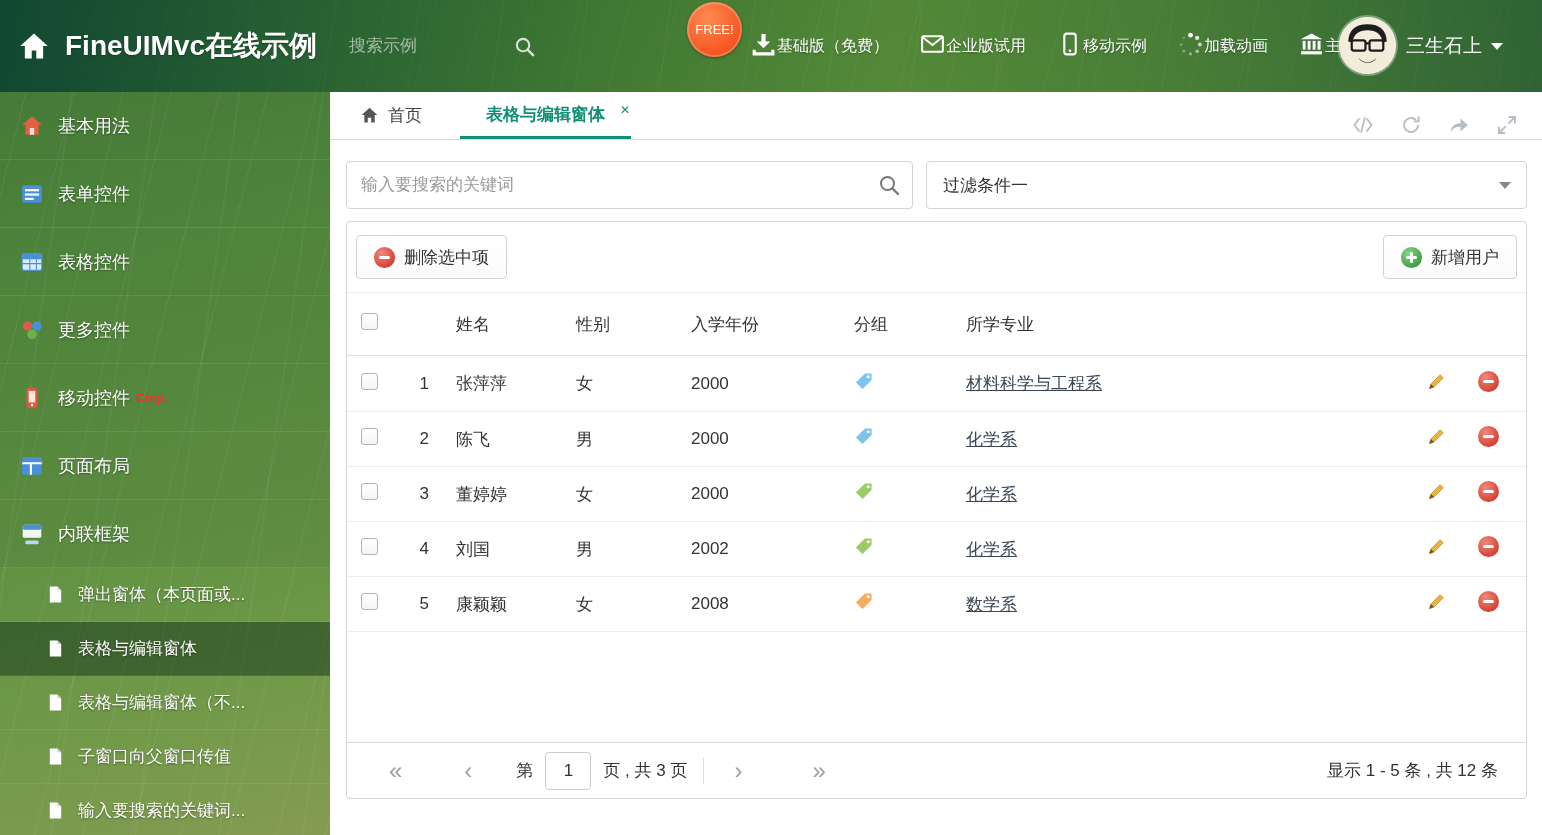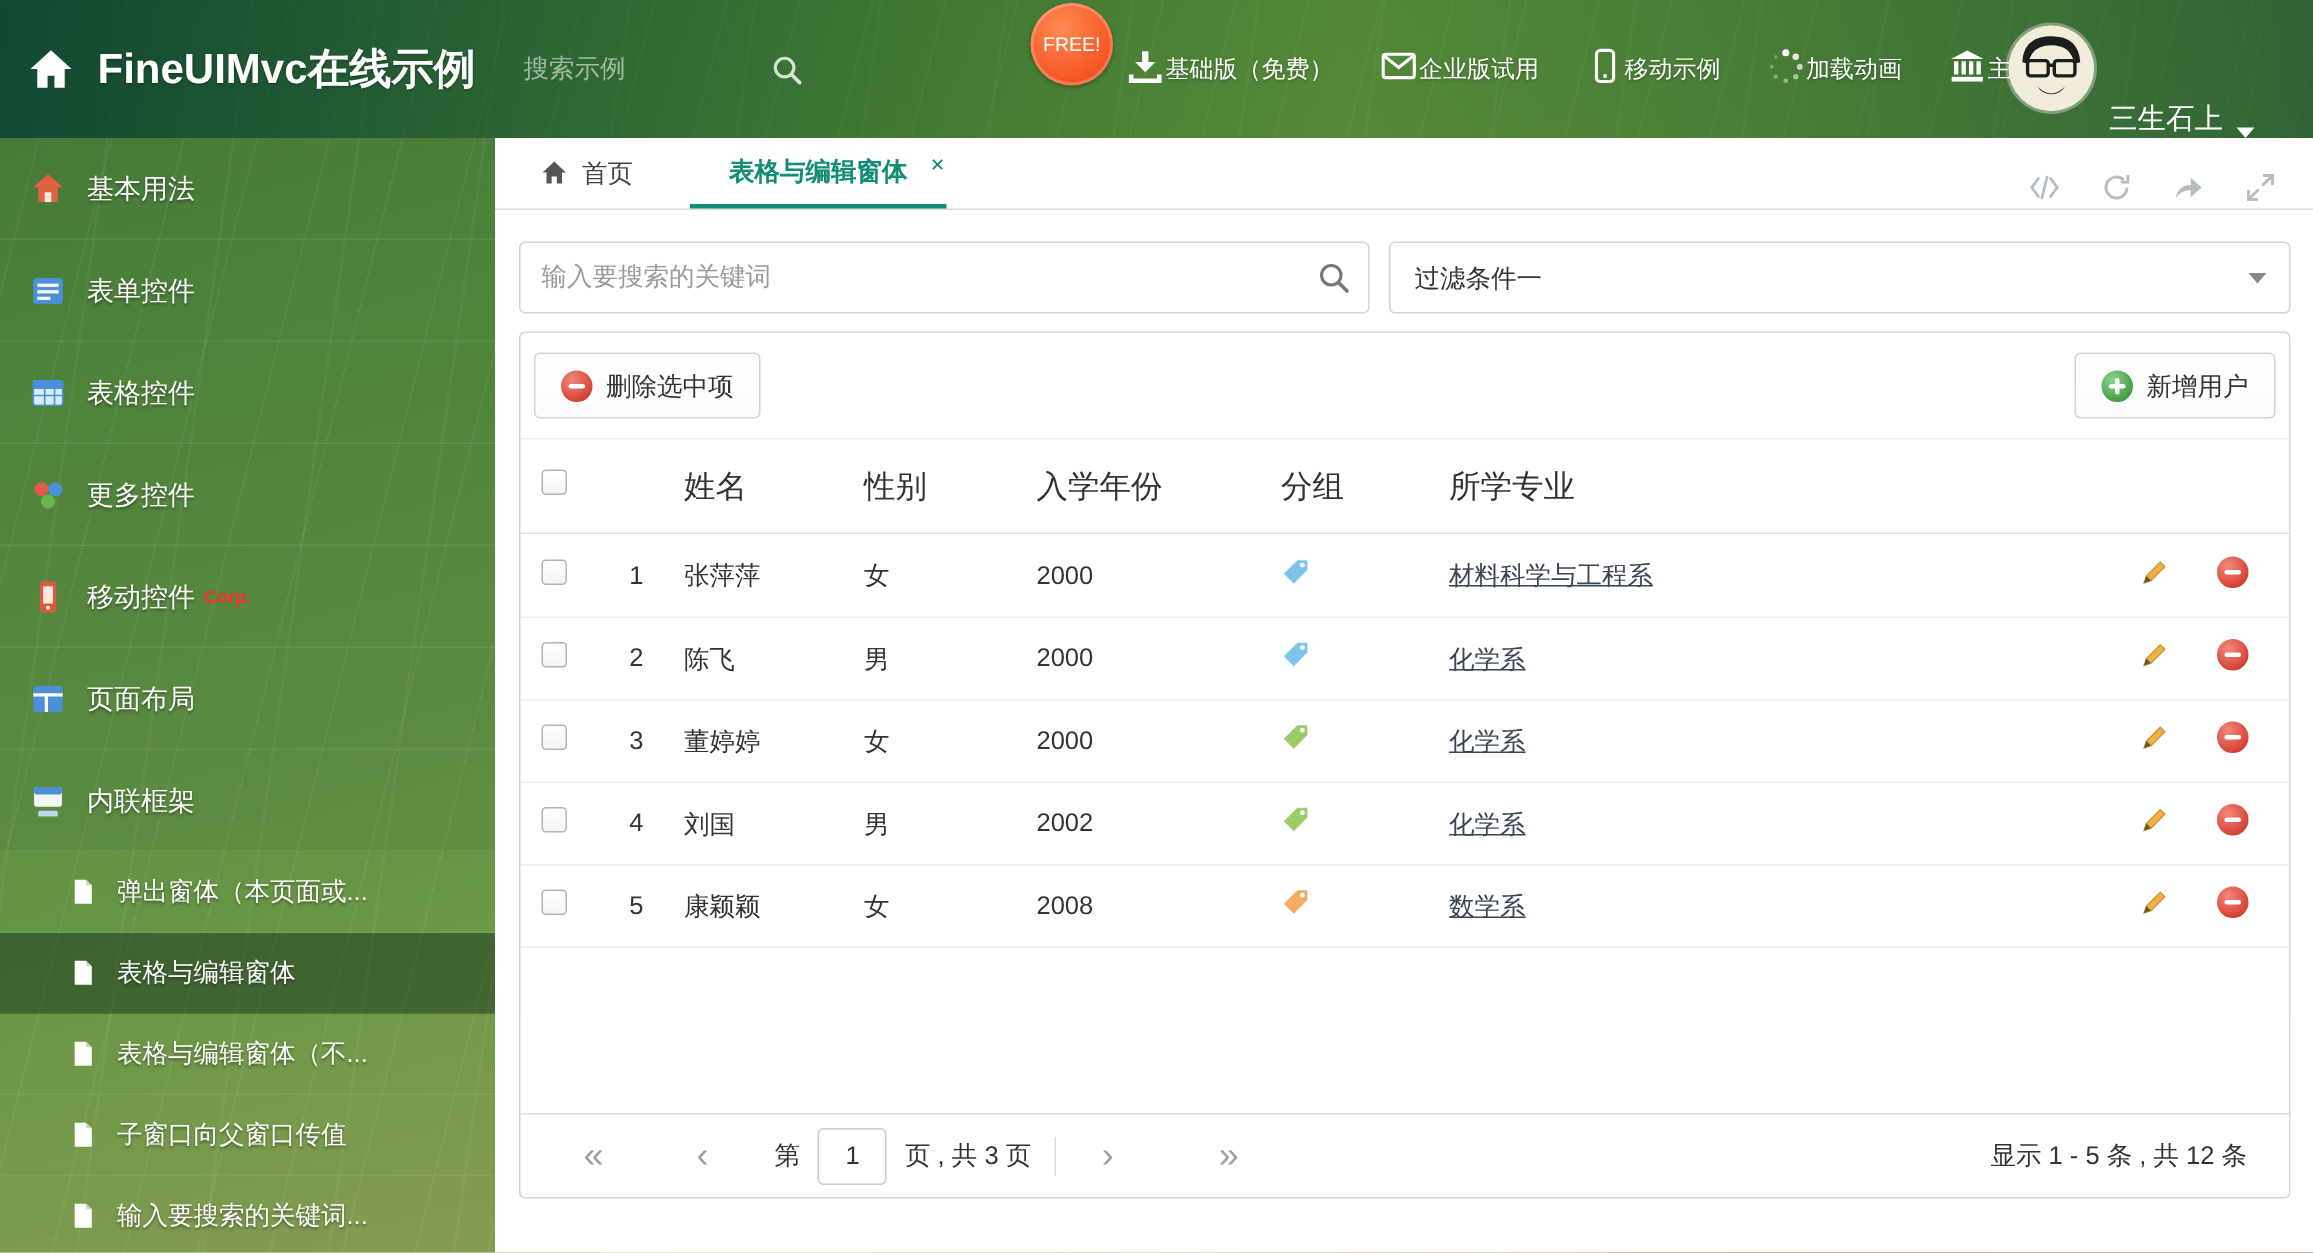--- a/index.html
+++ b/index.html
@@ -36,21 +36,21 @@
     box-shadow:0 1px 3px rgba(0,0,0,.35), inset 0 0 0 2px rgba(255,255,255,.22);
   }
   .h-nav { position:absolute; left:735px; top:0; height:92px; display:flex; align-items:center; }
   .h-nav-item { display:flex; align-items:center; padding:0 15px; cursor:pointer; }
   .h-nav-item .ic { height:30px; display:flex; align-items:flex-end; margin-bottom:6px; }
   .h-nav-item .lbl { font-size:16px; white-space:nowrap; text-shadow:0 1px 2px rgba(0,0,0,.3); }
   .avatar {
     position:absolute; left:1339px; top:17px; width:57px; height:57px; border-radius:50%;
     overflow:hidden; background:#efe9d6; box-shadow:0 0 0 2px rgba(255,255,255,.35);
   }
-  .h-user { position:absolute; left:1406px; top:0; height:92px; display:flex; align-items:flex-end; gap:9px; font-size:19px; cursor:pointer; }
+  .h-user { position:absolute; left:1406px; top:0; height:92px; display:flex; align-items:center; gap:9px; font-size:19px; cursor:pointer; }
   .caret-down-w { width:0; height:0; border-left:6px solid transparent; border-right:6px solid transparent; border-top:7px solid #fff; }
 
   
   .sidebar { position:absolute; top:92px; left:0; width:400px; bottom:2px; color:#fff; }
   .s-item {
     height:68px; display:flex; align-items:center; padding-left:20px; position:relative;
     background:rgba(25,60,32,0.24); border-bottom:1px solid rgba(255,255,255,0.09);
     font-size:18px; cursor:pointer; text-shadow:0 1px 2px rgba(0,0,0,.4);
   }
   .s-item .sic { width:24px; height:24px; margin-right:14px; flex:none; }
@@ -104,21 +104,21 @@
   .ico-add { background:radial-gradient(circle at 36% 30%, #8bd488, #3c9a3f 78%); }
   .ico-del::after { content:""; position:absolute; left:5px; top:9px; width:11px; height:3px; background:#fff; border-radius:1.5px; }
   .ico-add::after { content:""; position:absolute; left:5px; top:9px; width:11px; height:3px; background:#fff; border-radius:1.5px; }
   .ico-add::before { content:""; position:absolute; left:9px; top:5px; width:3px; height:11px; background:#fff; border-radius:1.5px; }
 
   .grid-row {
     display:grid;
     grid-template-columns:54px 55px 120px 115px 155px 120px 1fr 52px 52px;
     align-items:center; padding-right:12px;
   }
-  .thead { height:64px; border-top:1px solid #ececec; border-bottom:1px solid #e0e0e0; font-size:21px; color:#333; }
+  .thead { height:64px; border-top:1px solid #ececec; border-bottom:1px solid #e0e0e0; font-size:17px; color:#333; }
   .trow { height:55px; border-top:1px solid #ededed; font-size:17px; color:#333; }
   .trow:first-child { border-top:none; }
   .tbody { border-bottom:1px solid #ededed; }
   .cell-check { padding-left:14px; }
   .checkbox {
     width:17px; height:17px; border:1px solid #aeb4ba; border-radius:3px;
     background:linear-gradient(#fff,#f4f4f4); display:inline-block; cursor:pointer;
   }
   .cell-num { text-align:right; padding-right:27px; }
   .cell-tag { padding-left:8px; }

